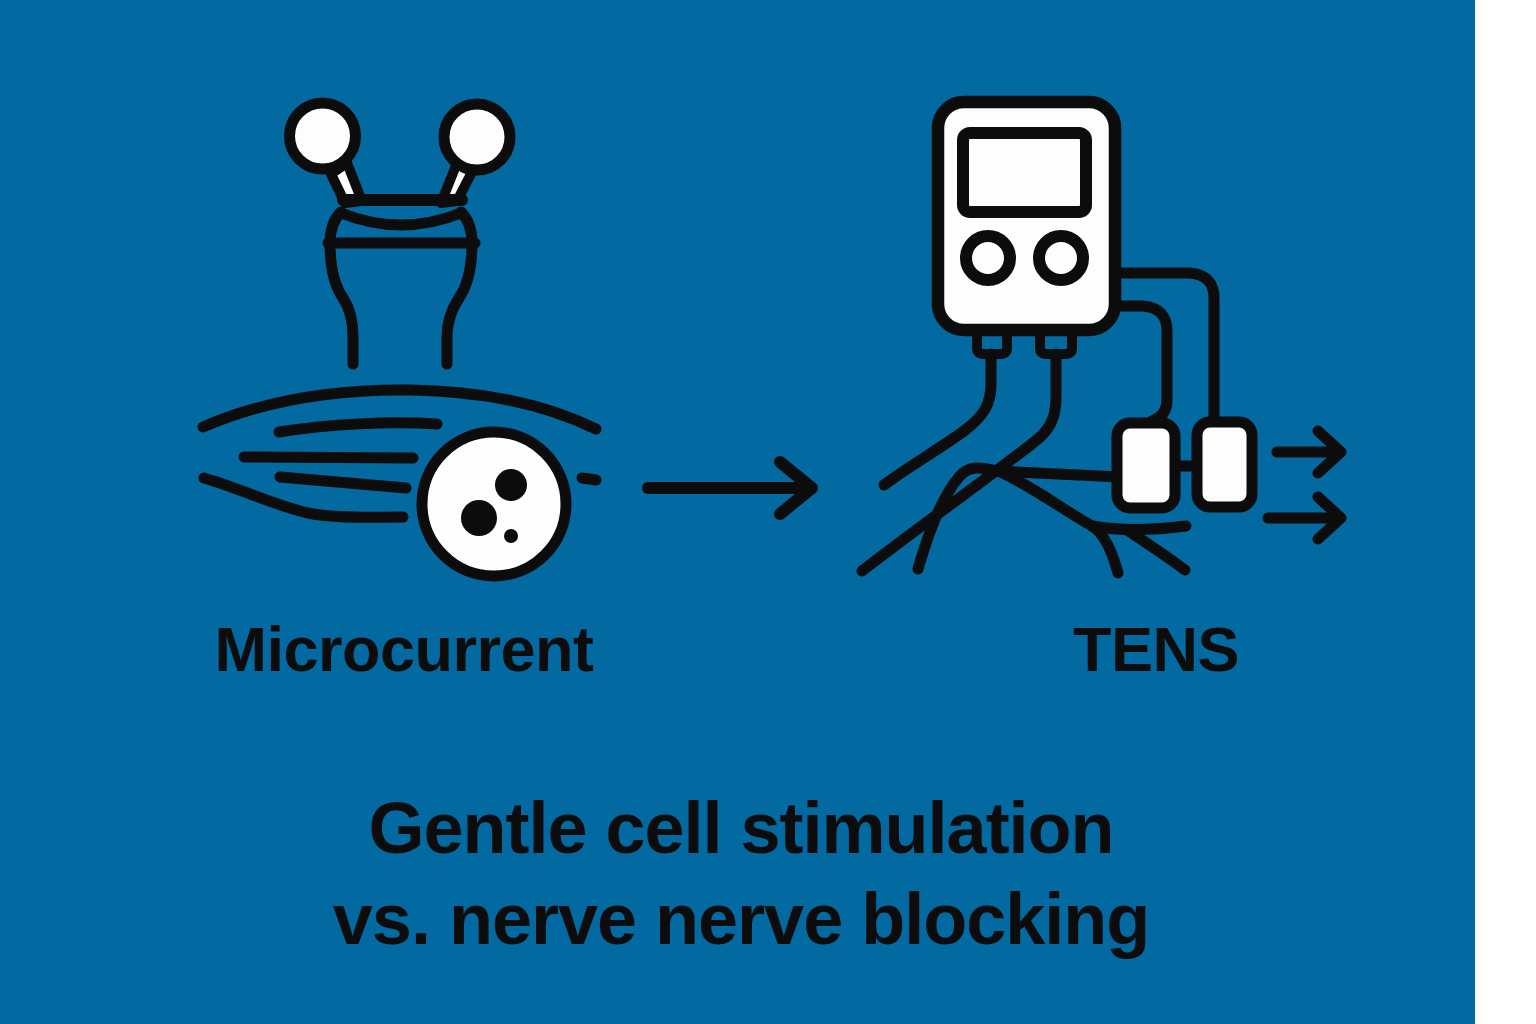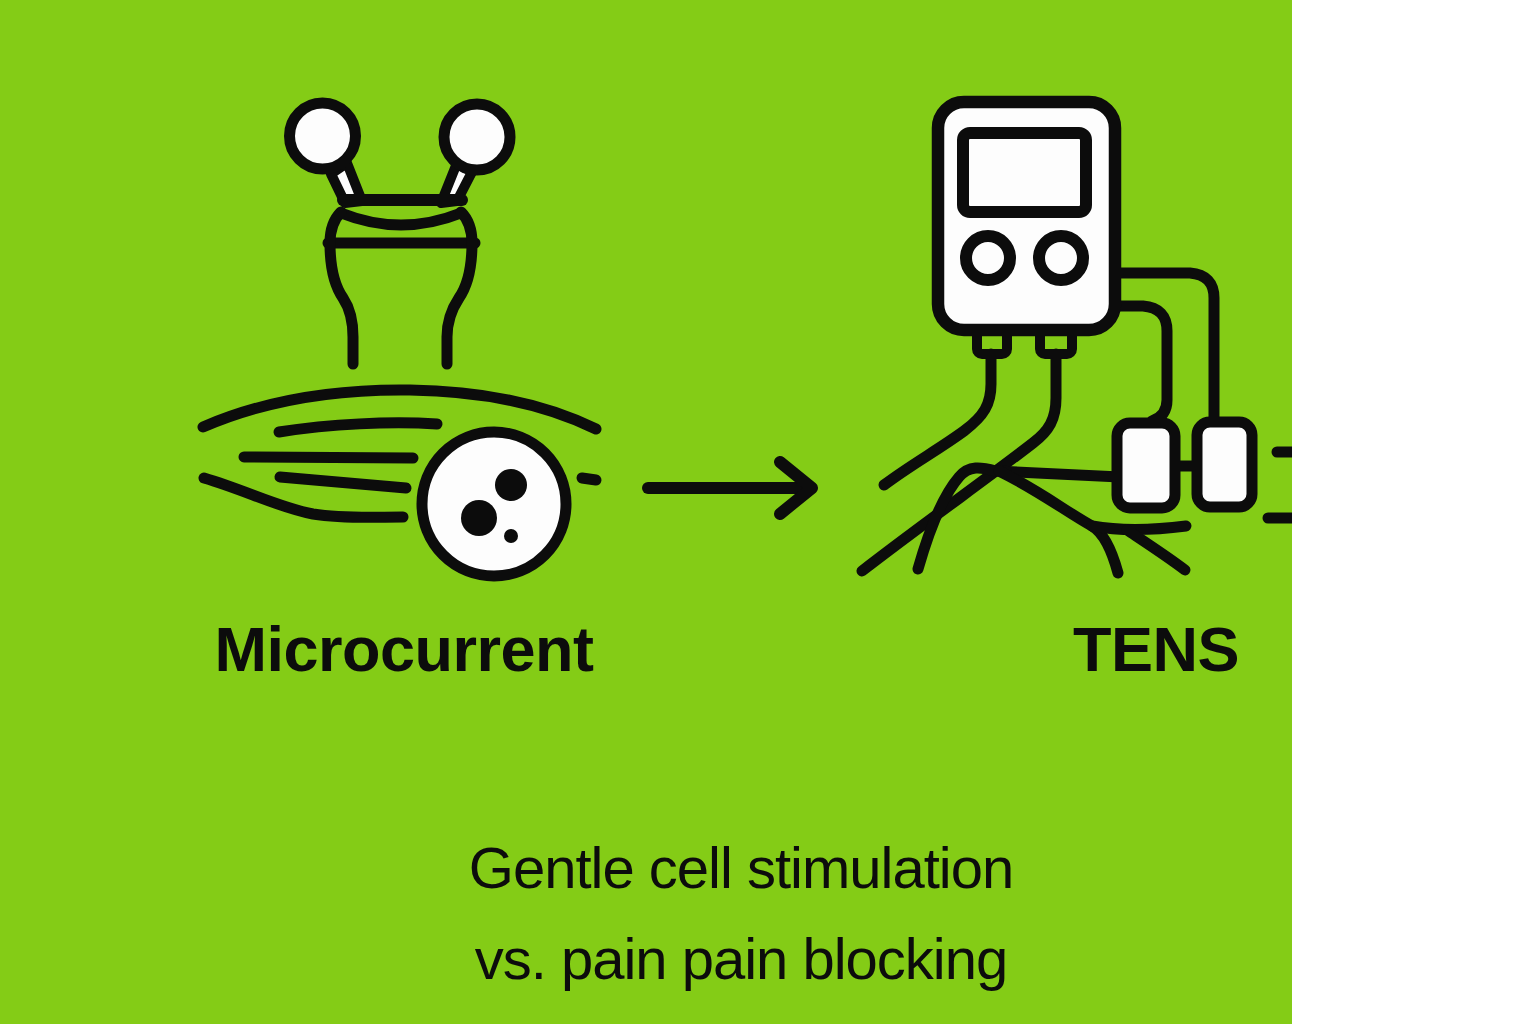--- a/index.html
+++ b/index.html
@@ -2,23 +2,23 @@
 <html><head>
 <meta charset="utf-8">
 <style>
   html, body {
     margin: 0;
     padding: 0;
     background: #ffffff;
   }
   .stage {
     position: relative;
-    width: 1292px;
+    width: 1475px;
     height: 1024px;
-    background: #84cc16;
+    background: #0369a1;
     overflow: hidden;
     font-family: "Liberation Sans", sans-serif;
     color: #0c0c0c;
   }
   .icon-abs {
     position: absolute;
     display: block;
   }
   .label {
     position: absolute;
@@ -28,27 +28,26 @@
     font-size: 63px;
     line-height: 72px;
     letter-spacing: -0.5px;
     color: #0c0c0c;
     white-space: nowrap;
   }
   .caption {
     position: absolute;
     transform: translateX(-50%);
     text-align: center;
-    font-weight: 400;
-    font-size: 58px;
+    font-weight: 700;
+    font-size: 72px;
     line-height: 91px;
     letter-spacing: -1px;
     color: #0c0c0c;
     white-space: nowrap;
-    margin-top: 39px;
   }
   svg .ln {
     fill: none;
     stroke: #0c0c0c;
     stroke-width: 11;
     stroke-linecap: round;
     stroke-linejoin: round;
   }
   svg .ln-thick { stroke-width: 12.5; }
   svg .ln-fillwhite { fill: #fdfdfd; }
@@ -134,16 +133,16 @@
   <div class="label" style="left:404px; top:613px;">
     <div>Microcurrent</div>
   </div>
 
   <div class="label" style="left:1156px; top:613px;">
     <div>TENS</div>
   </div>
 
   <div class="caption" style="left:741px; top:783px;">
     <div>Gentle cell stimulation</div>
-    <div>vs. pain pain blocking</div>
+    <div>vs. nerve nerve blocking</div>
   </div>
 
 </div>
 
 </body></html>

